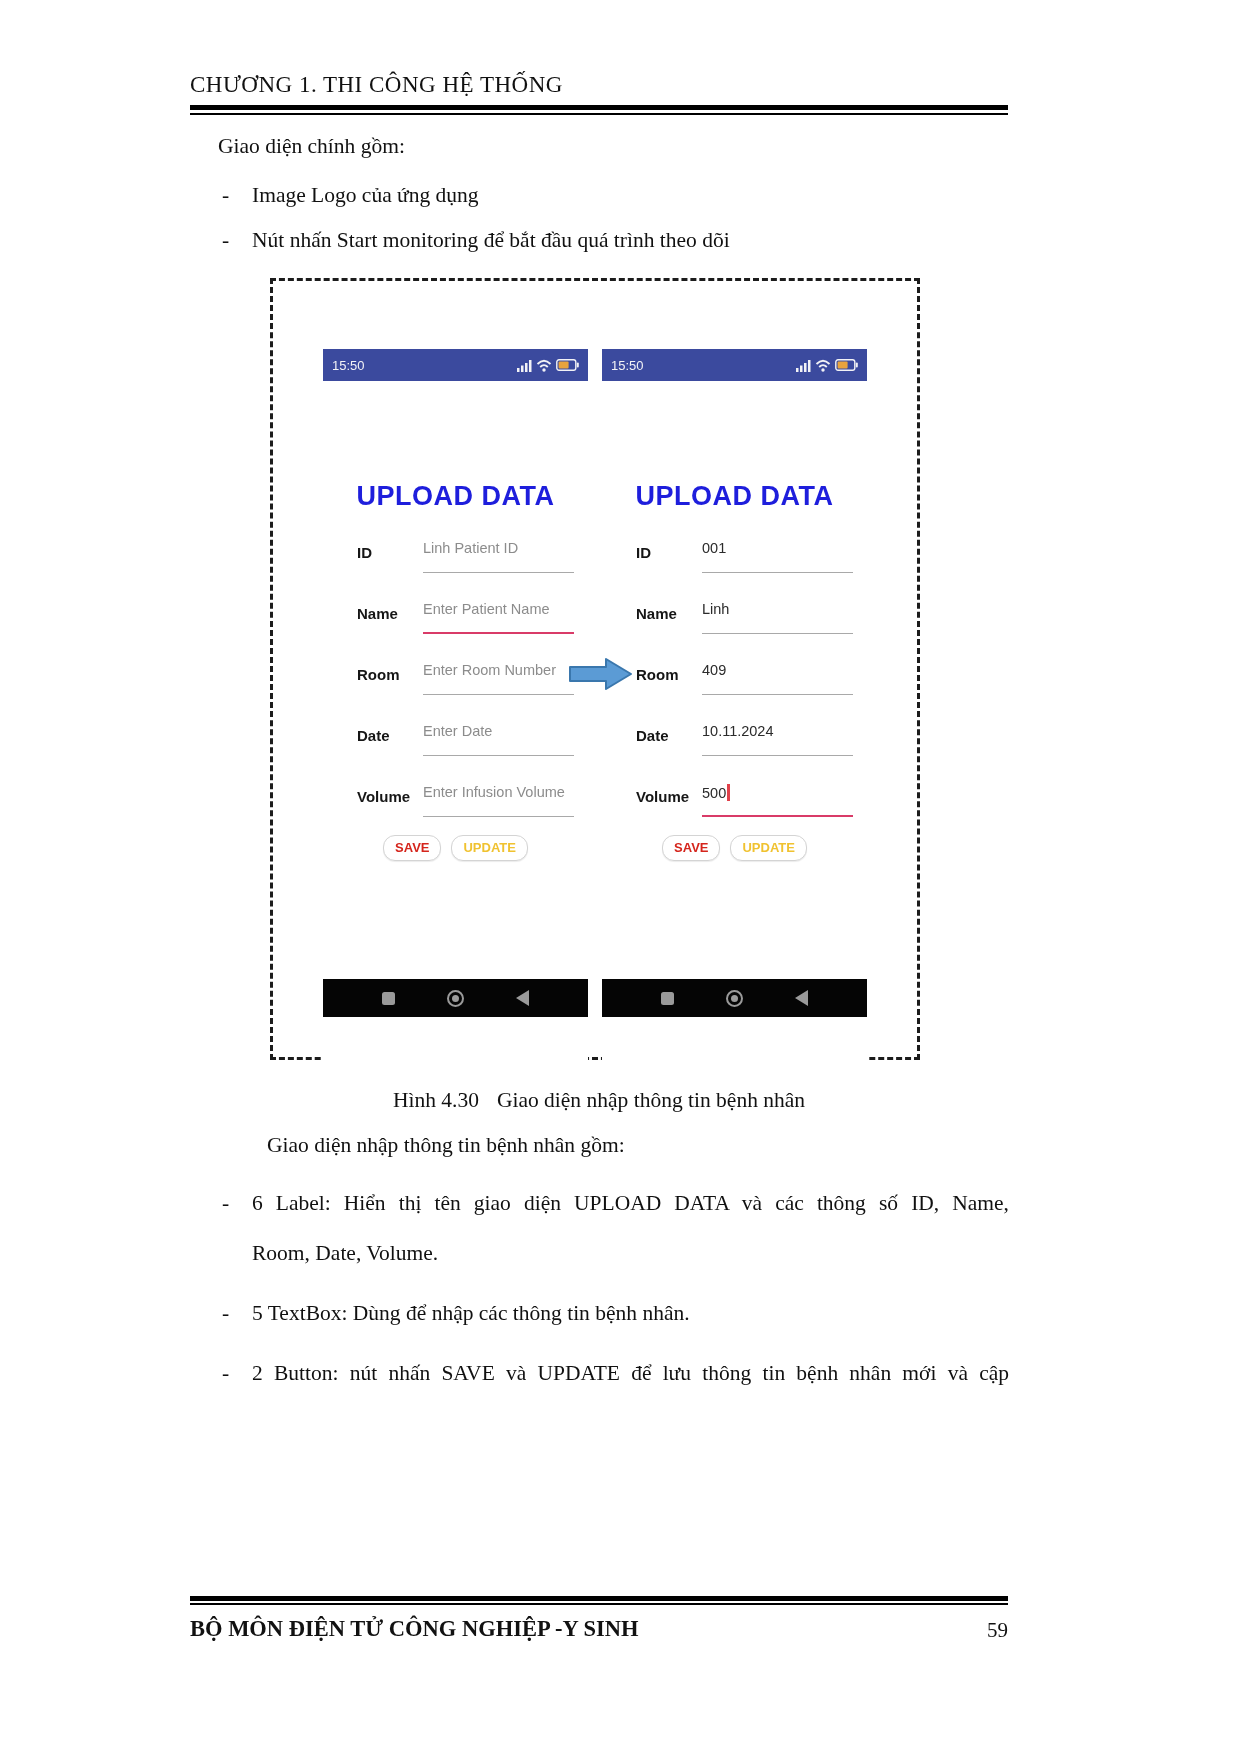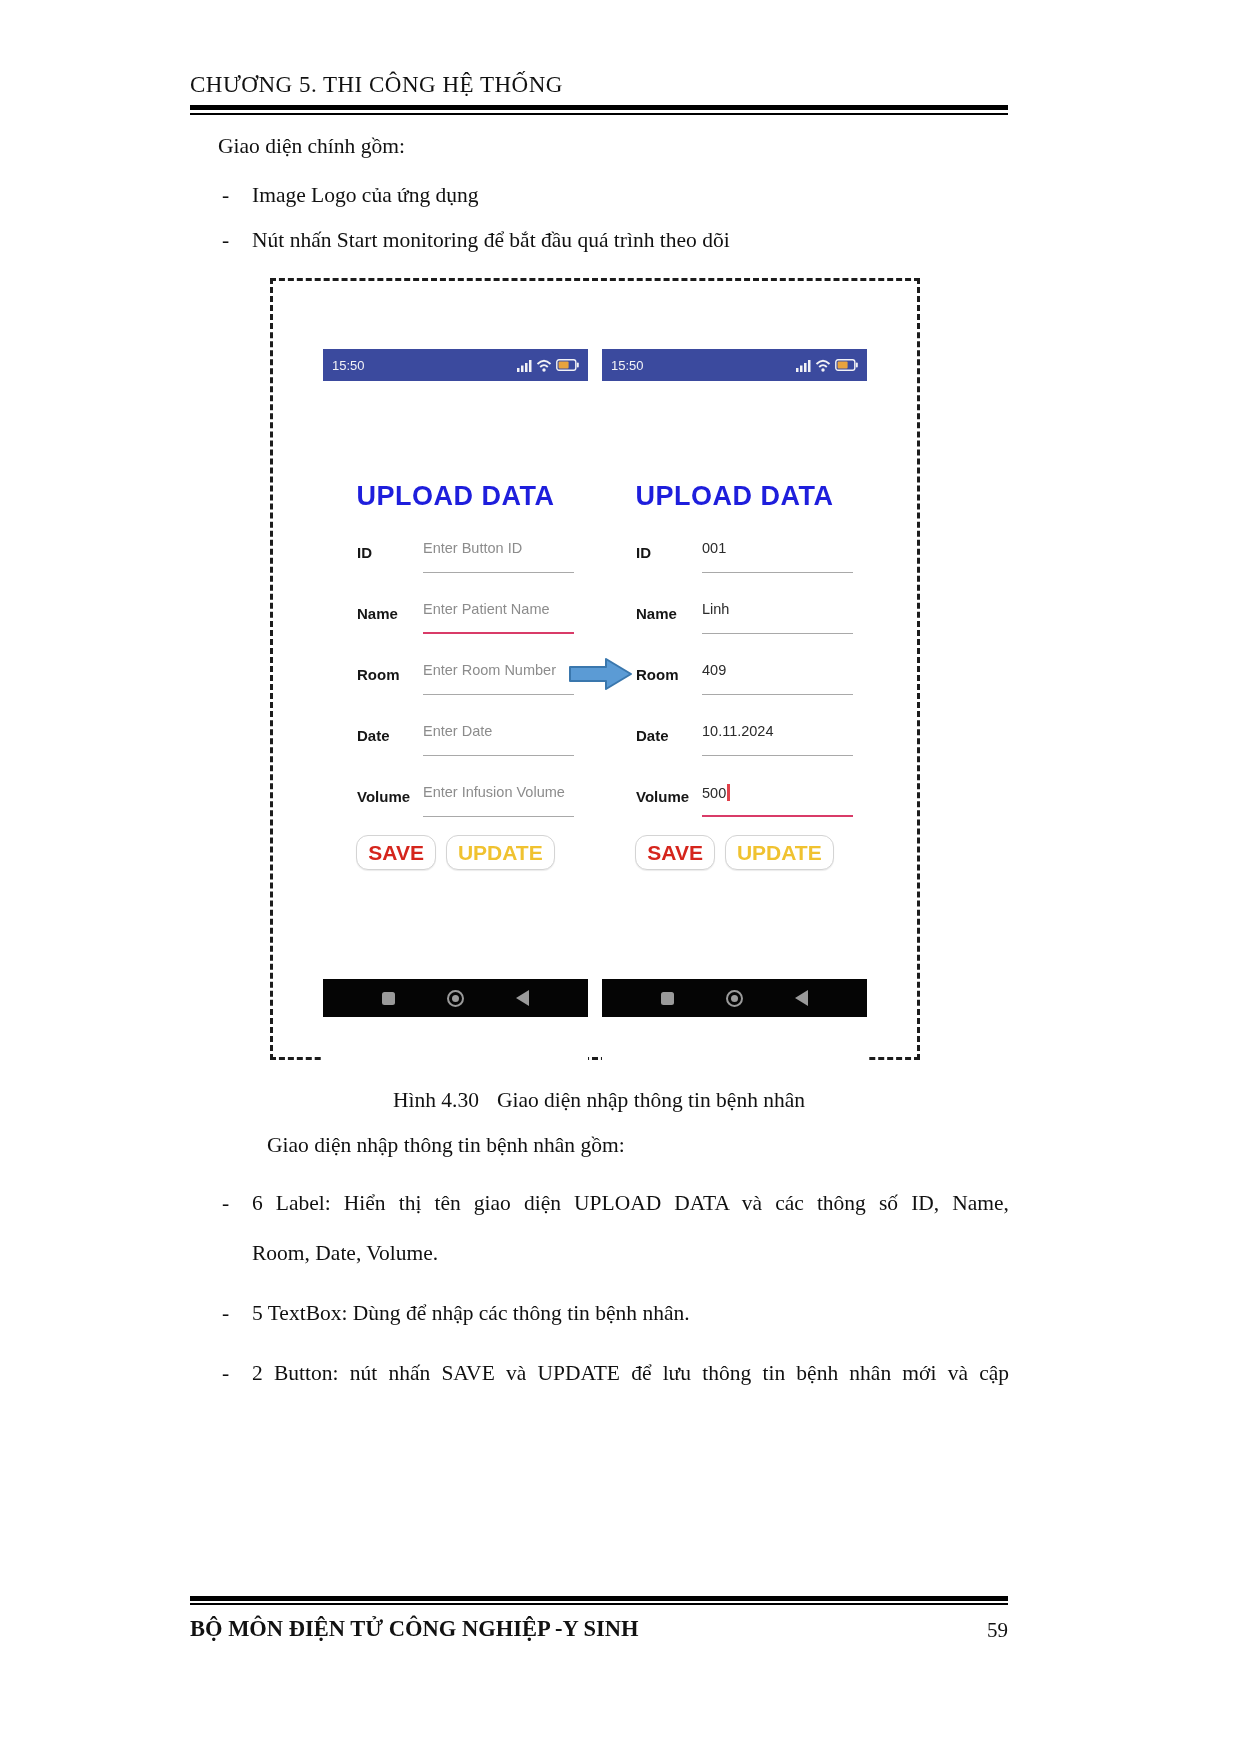--- a/index.html
+++ b/index.html
@@ -50,21 +50,21 @@
   .frow .ftext  { position:absolute; left:100px; right:14px; top:5px; font-size:14.5px; }
   .ftext.ph  { color:#8c8c8c; }
   .ftext.val { color:#2b2b2b; }
   .frow .uline { position:absolute; left:100px; right:14px; bottom:0; height:1.5px; background:#a9a9a9; }
   .frow .uline.focus { height:2.5px; background:#d93b68; }
   .r0{top:186px}.r1{top:247px}.r2{top:308px}.r3{top:369px}.r4{top:430px}
   .cursor { display:inline-block; width:2.5px; height:17px; background:#e0404a; vertical-align:text-bottom; margin-left:1px; }
   .btn-row { position:absolute; left:0; right:0; top:486px; display:flex; justify-content:center; gap:10px; }
   .btn {
     background:#fff; border:1.5px solid #d4d4d4; border-radius:12px;
-    font-family:"Liberation Sans", sans-serif; font-size:21px; font-weight:bold;
+    font-family:"Liberation Sans", sans-serif; font-size:13px; font-weight:bold;
     padding:4px 11px; line-height:1.2; box-shadow:0 1px 1px rgba(0,0,0,0.08); cursor:pointer;
   }
   .btn-save   { color:#d5251c; }
   .btn-update { color:#f0c230;text-align:center; }
   .navbar {
     position:absolute; left:0; right:0; top:630px; height:38px; background:#050505;
     display:flex; align-items:center; justify-content:center; gap:52px;
   }
   .nav-square { width:13px; height:13px; background:#9a9a9a; border-radius:2.5px; }
   .nav-home { width:17px; height:17px; border:2px solid #9a9a9a; border-radius:50%;
@@ -88,21 +88,21 @@
   .ftr-rule-thick { position:absolute; left:190px; top:1596px; width:818px; height:4.5px; background:#000; }
   .ftr-rule-thin  { position:absolute; left:190px; top:1603px; width:818px; height:2px; background:#000; }
   .ftr-dept { position:absolute; left:190px; top:1616px; font-size:22.5px; font-weight:bold; }
   .ftr-page { position:absolute; left:190px; top:1618px; width:818px; text-align:right; font-size:21px; }
 </style>
 </head>
 <body>
 
 <div class="page">
 
-  <div class="hdr-title">CHƯƠNG 5. THI CÔNG HỆ THỐNG</div>
+  <div class="hdr-title">CHƯƠNG 1. THI CÔNG HỆ THỐNG</div>
   <div class="hdr-rule-thick"></div>
   <div class="hdr-rule-thin"></div>
 
   <div class="doc-text intro-lead">Giao diện chính gồm:</div>
   <div class="doc-text bullet intro-b1">
     <span class="dash">-</span>
     <span>Image Logo của ứng dụng</span>
   </div>
   <div class="doc-text bullet intro-b2">
     <span class="dash">-</span>
@@ -135,21 +135,21 @@
                 <rect x="0.8" y="0.8" width="19" height="10.4" rx="2.2" fill="none" stroke="#f2f2f6" stroke-width="1.4"></rect>
                 <rect x="2.6" y="2.6" width="10" height="6.8" rx="1" fill="#e8a33d"></rect>
                 <rect x="20.8" y="3.6" width="2" height="4.8" rx="1" fill="#f2f2f6"></rect>
               </svg>
           </span>
         </div>
         <div class="app-title">UPLOAD DATA</div>
 
         <div class="frow r0">
           <span class="flabel">ID</span>
-          <span class="ftext ph">Enter Button ID</span>
+          <span class="ftext ph">Linh Patient ID</span>
           <span class="uline"></span>
         </div>
         <div class="frow r1">
           <span class="flabel">Name</span>
           <span class="ftext ph">Enter Patient Name</span>
           <span class="uline focus"></span>
         </div>
         <div class="frow r2">
           <span class="flabel">Room</span>
           <span class="ftext ph">Enter Room Number</span>

